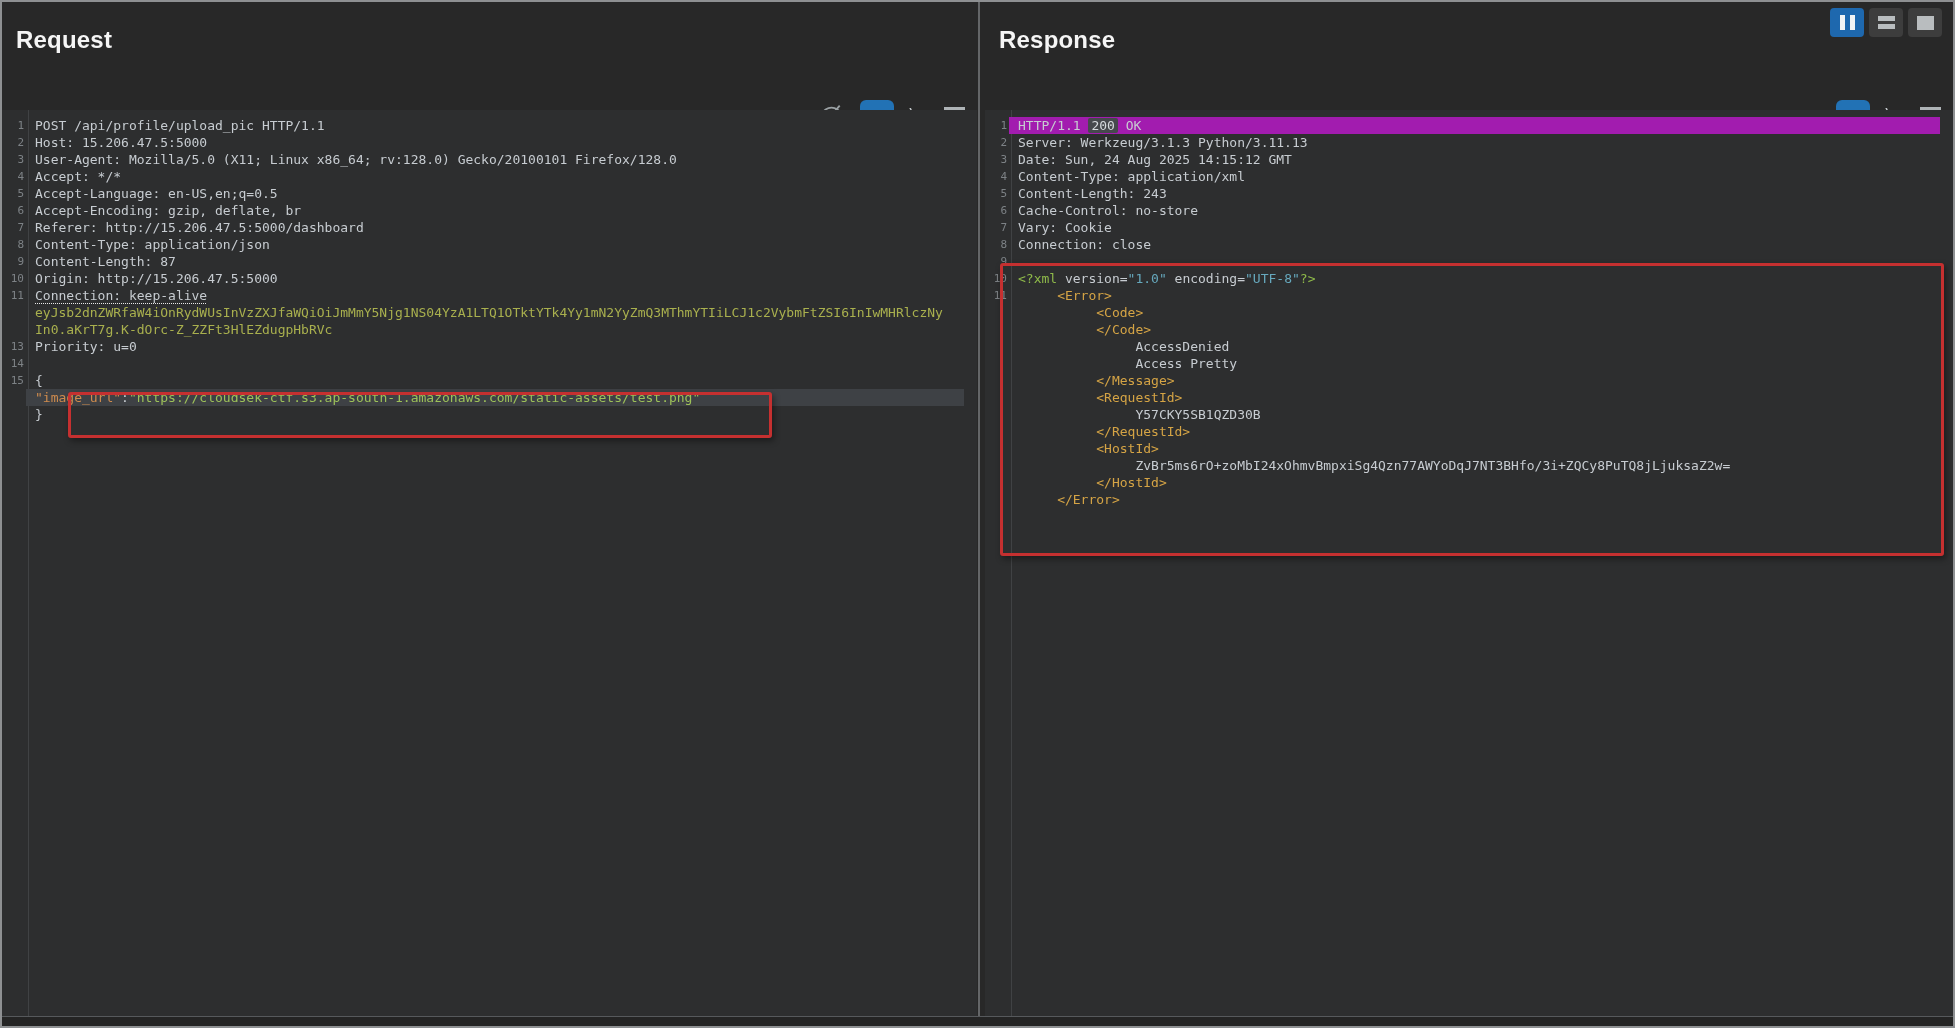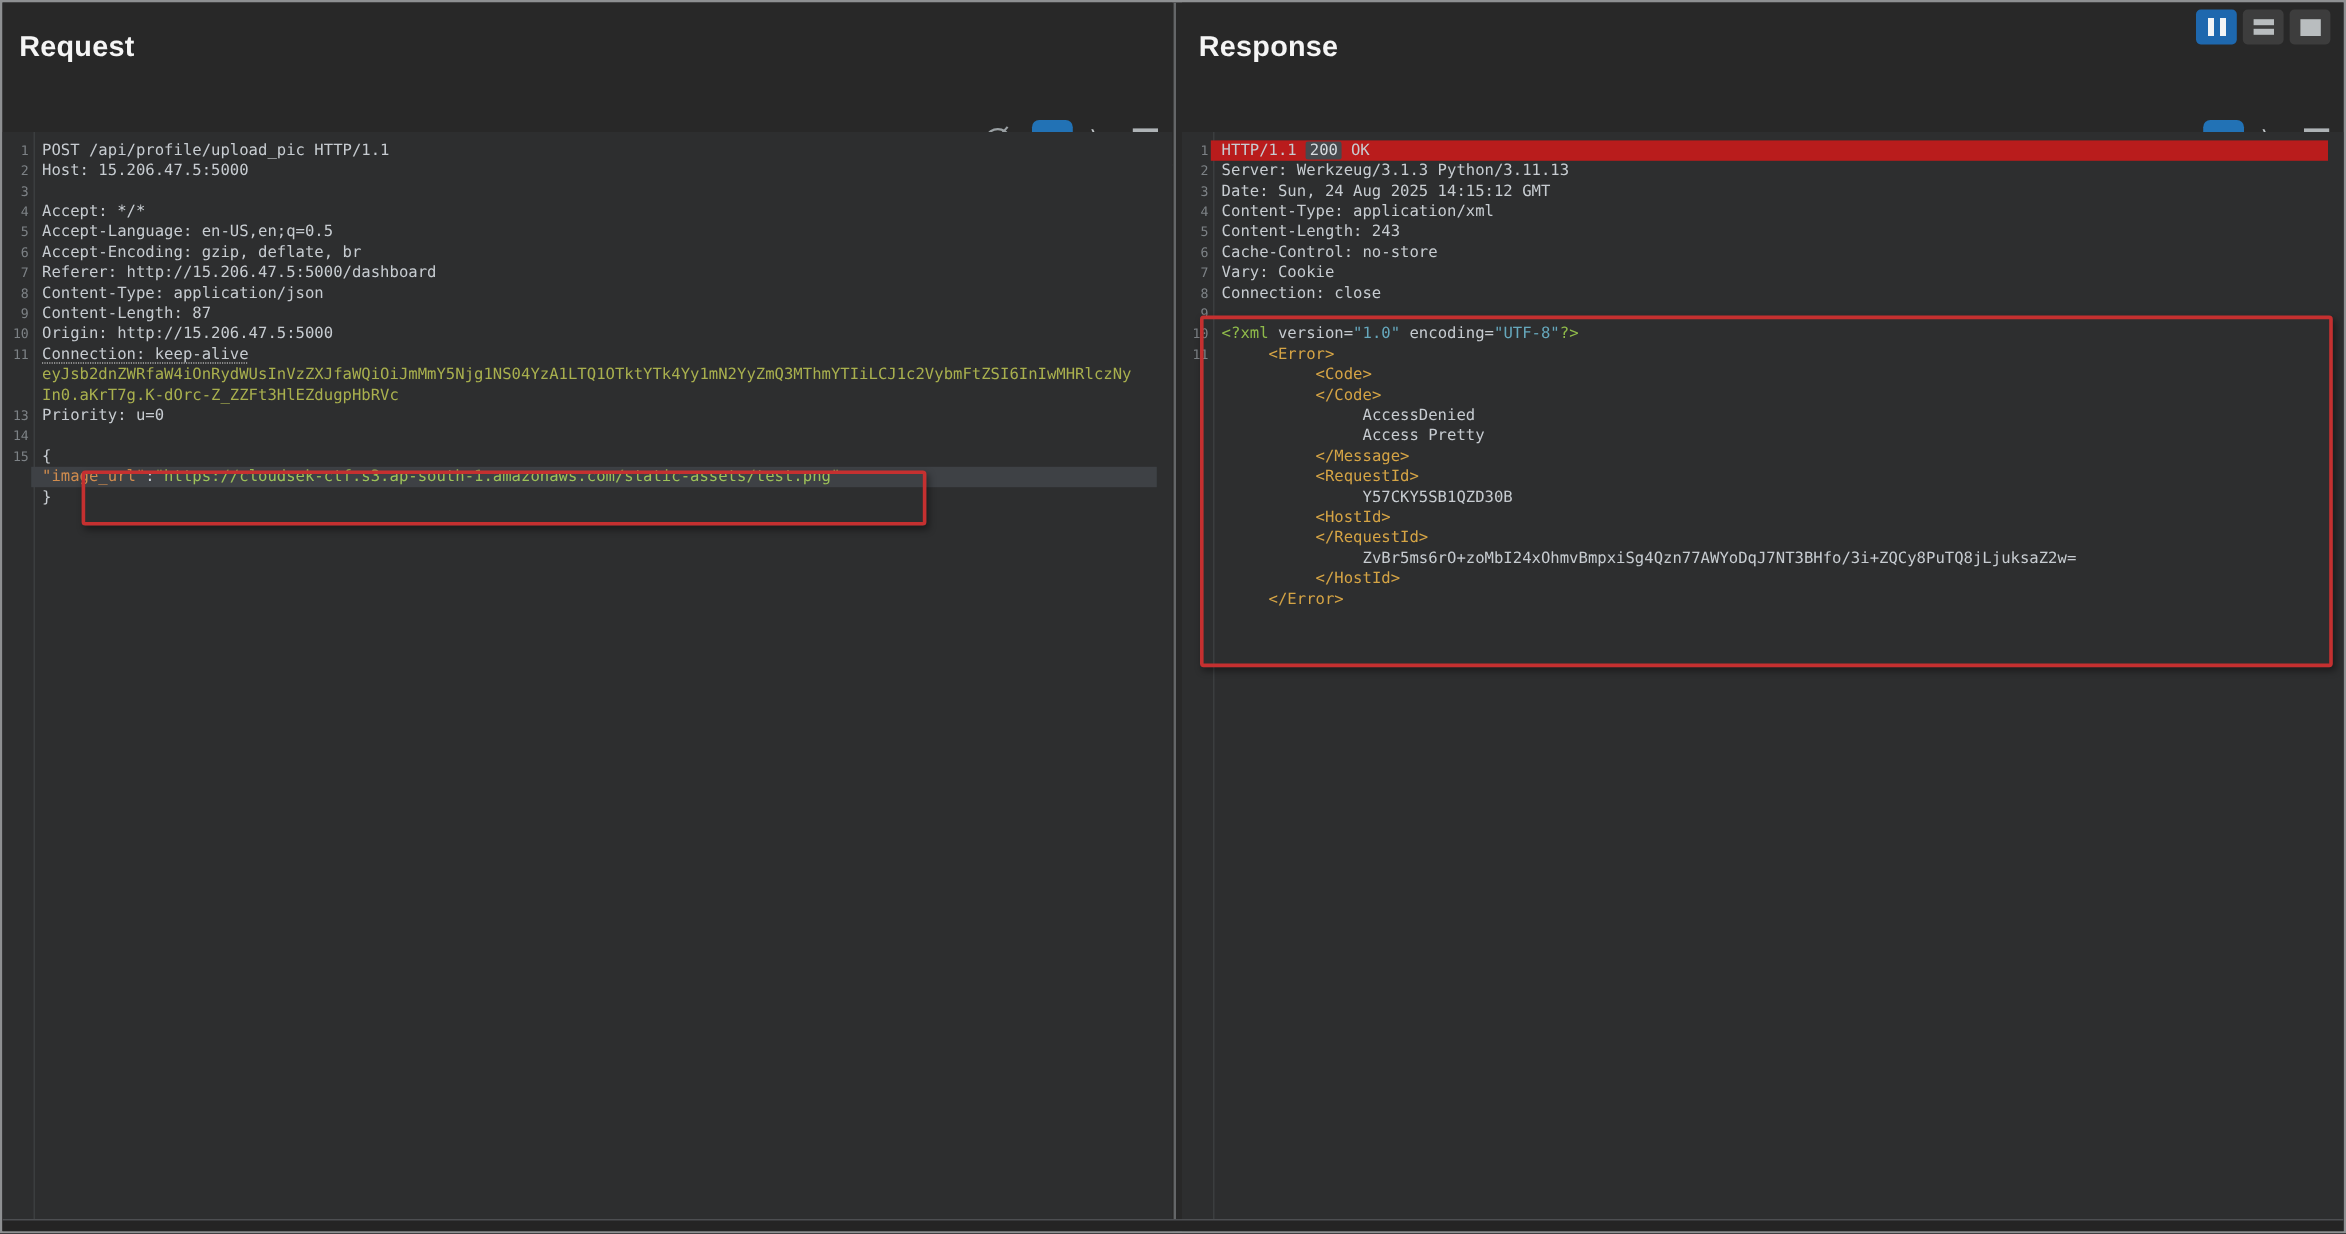--- a/index.html
+++ b/index.html
@@ -55,21 +55,21 @@
   }
   .editor::before { 
     content:""; position:absolute; top:0; bottom:0; left:26px; width:1px; background:#404244;
   }
   .code { position:relative; padding-top:7px; }
   .row { display:flex; height:17px; line-height:17px; font-family:"DejaVu Sans Mono", monospace; font-size:13px; }
   .ln { flex:none; width:22px; text-align:right; color:#7d8286; font-size:11px; line-height:17px; }
   .lc { margin-left:11px; white-space:pre; color:#c7ccd1; }
   .row.sel .lc, .row.hl .lc { flex:1; margin-left:2px; padding-left:9px; margin-right:13px; }
   .row.sel .lc { background:#3e4145; }
-  .row.hl  .lc { background:#b91c1c; }
+  .row.hl  .lc { background:#a21caf; }
 
   
   .sg-p { color:#c7ccd1; }
   .sg-u { color:#c7ccd1; text-decoration:underline dotted 1px #e8e8e8; text-underline-offset:3px; }
   .sg-b { color:#a9b04e; }
   .sg-k { color:#d08c4e; }
   .sg-s { color:#9dc159; }
   .sg-d { color:#8fba4a; }
   .sg-v { color:#66a8bd; }
   .sg-t { color:#d5a445; }
@@ -155,20 +155,21 @@
           <div class="row">
             <span class="ln">1</span>
             <span class="lc"><span class="sg-p">POST /api/profile/upload_pic HTTP/1.1</span></span>
           </div>
           <div class="row">
             <span class="ln">2</span>
             <span class="lc"><span class="sg-p">Host: 15.206.47.5:5000</span></span>
           </div>
           <div class="row">
             <span class="ln">3</span>
+            <span class="lc"><span class="sg-p">User-Agent: Mozilla/5.0 (X11; Linux x86_64; rv:128.0) Gecko/20100101 Firefox/128.0</span></span>
           </div>
           <div class="row">
             <span class="ln">4</span>
             <span class="lc"><span class="sg-p">Accept: */*</span></span>
           </div>
           <div class="row">
             <span class="ln">5</span>
             <span class="lc"><span class="sg-p">Accept-Language: en-US,en;q=0.5</span></span>
           </div>
           <div class="row">
@@ -330,25 +331,25 @@
           <div class="row">
             <span class="ln"></span>
             <span class="lc"><span class="sg-p">          </span><span class="sg-t">&lt;RequestId&gt;</span></span>
           </div>
           <div class="row">
             <span class="ln"></span>
             <span class="lc"><span class="sg-p">               </span><span class="sg-x">Y57CKY5SB1QZD30B</span></span>
           </div>
           <div class="row">
             <span class="ln"></span>
+            <span class="lc"><span class="sg-p">          </span><span class="sg-t">&lt;/RequestId&gt;</span></span>
+          </div>
+          <div class="row">
+            <span class="ln"></span>
             <span class="lc"><span class="sg-p">          </span><span class="sg-t">&lt;HostId&gt;</span></span>
-          </div>
-          <div class="row">
-            <span class="ln"></span>
-            <span class="lc"><span class="sg-p">          </span><span class="sg-t">&lt;/RequestId&gt;</span></span>
           </div>
           <div class="row">
             <span class="ln"></span>
             <span class="lc"><span class="sg-p">               </span><span class="sg-x">ZvBr5ms6rO+zoMbI24xOhmvBmpxiSg4Qzn77AWYoDqJ7NT3BHfo/3i+ZQCy8PuTQ8jLjuksaZ2w=</span></span>
           </div>
           <div class="row">
             <span class="ln"></span>
             <span class="lc"><span class="sg-p">          </span><span class="sg-t">&lt;/HostId&gt;</span></span>
           </div>
           <div class="row">

